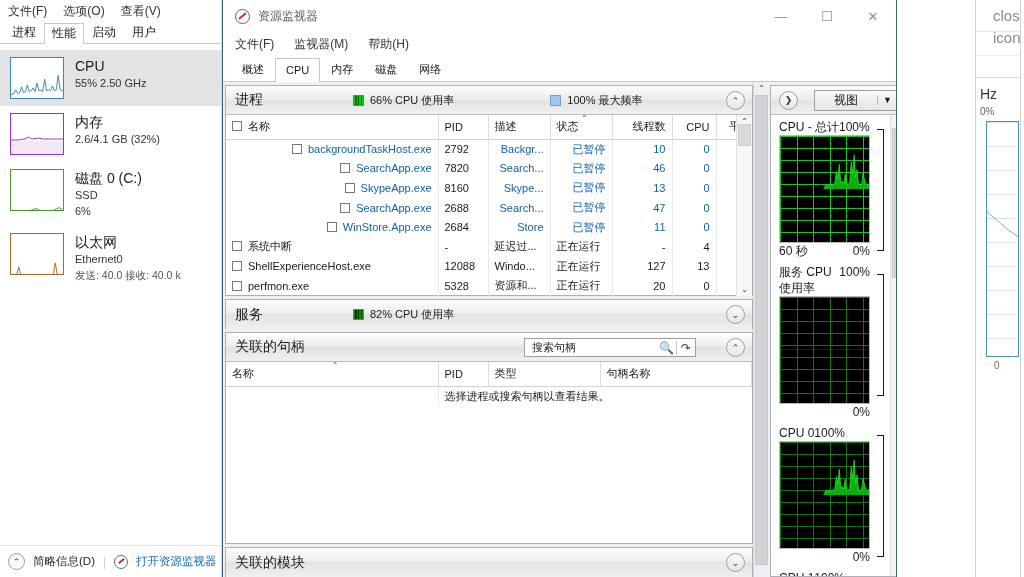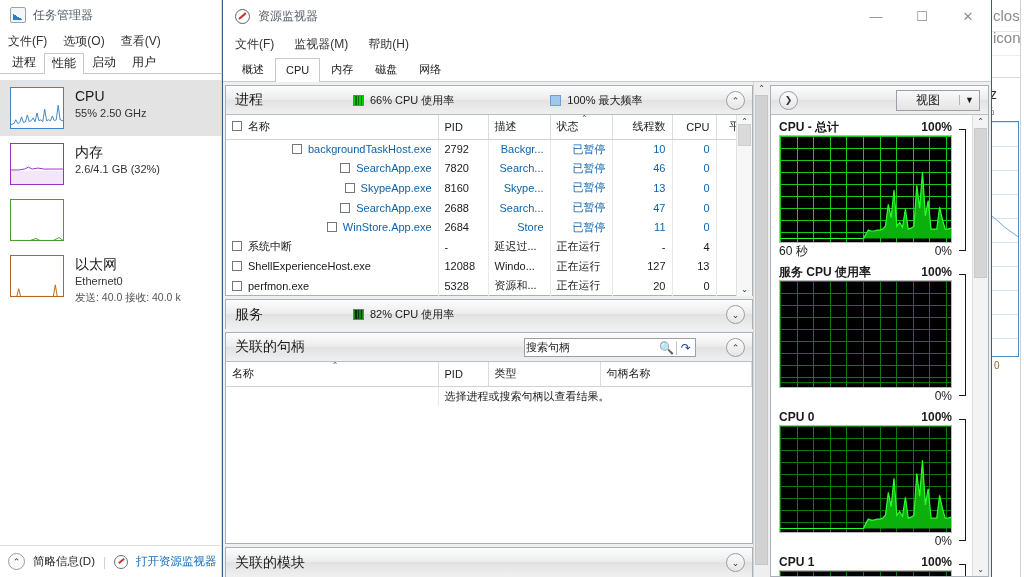--- a/index.html
+++ b/index.html
@@ -103,21 +103,21 @@
     position:relative; flex:none; background:#fff;
   }
   #tm-status .tm-resmon-ico::after{
     content:""; position:absolute; left:2.5px; top:4.5px; width:7px; height:2px;
     background:#c0392b; transform:rotate(-40deg);
   }
   #tm-status .tm-link { font-size:11.5px; color:#0f6cbd; }
 
   
   #resmon {
-    position:absolute; left:222px; top:0; width:770px; height:577px;
+    position:absolute; left:222px; top:0; width:675px; height:577px;
     background:#a3a3a3; border:1px solid #3b5c7e; border-top:none; border-bottom:none;
     display:flex; flex-direction:column;
   }
   #rm-titlebar { height:32px; background:#ffffff; display:flex; align-items:center; padding-left:12px; position:relative; }
   #rm-titlebar .rm-icon {
     width:15px; height:15px; border-radius:50%; border:1.6px solid #5d6166; background:#fff;
     position:relative; flex:none; margin-right:8px;
   }
   #rm-titlebar .rm-icon::after {
     content:""; position:absolute; left:2px; top:5px; width:9px; height:2.2px;
@@ -166,21 +166,21 @@
   .sw.blue { background:#9fc8ef; border-color:#6d9fd0; }
   .ph-gap { width:96px; flex:none; }
   .chev-btn {
     position:absolute; right:7px; top:5px; width:19px; height:19px; border-radius:50%;
     border:1px solid #9aa0a6; background:linear-gradient(to bottom,#fcfcfc,#e6e6e6);
     display:flex; align-items:center; justify-content:center; font-size:9px; color:#333;
   }
   .search-box {
     position:absolute; right:56px; top:5px; width:172px; height:19px;
     border:1px solid #9aa0a6; background:#fff; display:flex; align-items:center;
-    padding-left:1px; font-size:11px; color:#222;
+    padding-left:7px; font-size:11px; color:#222;
   }
   .search-box .sb-ph { flex:1; }
   .search-box .sb-ico { width:18px; text-align:center; color:#17478a; font-size:12px; }
   .search-box .sb-div { width:1px; height:14px; background:#c4c4c4; }
 
   table.grid { width:100%; border-collapse:collapse; table-layout:fixed; }
   table.grid th {
     font-weight:normal; font-size:11px; color:#1a1a1a; text-align:left;
     height:24px; background:#ffffff; border-right:1px solid #dcdcdc;
     border-bottom:1px solid #d2d2d2; padding:0 6px; position:relative; white-space:nowrap;
@@ -225,21 +225,21 @@
     background:linear-gradient(to bottom,#fafafa,#e4e4e4);
     display:flex; align-items:center; font-size:12px; color:#1a1a1a;
   }
   #rm-graph-head .rgh-view .lbl { flex:1; text-align:center; padding:0 10px; }
   #rm-graph-head .rgh-view .arw { width:20px; text-align:center; border-left:1px solid #b3b3b3; font-size:9px; }
 
   #rm-graph-scroll { flex:1; display:flex; overflow:hidden; }
   #rm-graph-list { flex:1; padding:4px 4px 0 8px; overflow:hidden; }
 
   .graph-block { margin-bottom:5px; position:relative; padding-right:16px; }
-  .graph-cap { display:flex; justify-content:space-between; font-size:12px; color:#1a1a1a; line-height:16px;font-weight:bold; }
+  .graph-cap { display:flex; font-size:12px; color:#1a1a1a; line-height:16px; }
   .graph-canvas {
     height:108px; background:#000; border:1px solid #b9b9b9; position:relative; overflow:hidden;
   }
   .graph-canvas .gridlines { position:absolute; inset:0;
     background-image:
       repeating-linear-gradient(to right, #0d7a0d 0 1px, transparent 1px 16.6px),
       repeating-linear-gradient(to bottom, #0d7a0d 0 1px, transparent 1px 12px);
   }
   .graph-canvas.bright .gridlines { background-image:
       repeating-linear-gradient(to right, #16c916 0 1px, transparent 1px 16.6px),
@@ -280,24 +280,20 @@
         <polyline points="0,96 10,104 20,113 33,122" fill="none" stroke="#6fa3d6" stroke-width="1"></polyline>
       </svg>
     </div>
     <div class="bg-zero">0</div>
   </div>
   <div class="bg-right-edge"></div>
 </div>
 
 <div id="taskmgr">
 
-  <div id="tm-titlebar">
-    <div class="tm-icon"></div>
-    <div class="tm-title">任务管理器</div>
-  </div>
 
   <div id="tm-menubar">
     <span>文件(F)</span>
     <span>选项(O)</span>
     <span>查看(V)</span>
   </div>
 
   <div id="tm-tabs">
     <div class="tm-tab">进程</div>
     <div class="tm-tab active">性能</div>
@@ -330,20 +326,25 @@
         <div class="tm-name">内存</div>
         <div class="tm-sub">2.6/4.1 GB (32%)</div>
       </div>
     </div>
 
     <div class="tm-item">
       <div class="tm-thumb" style="border:1px solid #4a9c2d;">
         <svg viewBox="0 0 54 42" preserveAspectRatio="none">
           <polyline points="0,42 20,42 26,40 30,42 44,42 50,39 54,42" fill="none" stroke="#4a9c2d" stroke-width="1"></polyline>
         </svg>
+      </div>
+      <div class="tm-info">
+        <div class="tm-name">磁盘 0 (C:)</div>
+        <div class="tm-sub">SSD</div>
+        <div class="tm-sub">6%</div>
       </div>
     </div>
 
     <div class="tm-item">
       <div class="tm-thumb" style="border:1px solid #b5651d;">
         <svg viewBox="0 0 54 42" preserveAspectRatio="none">
           <polyline points="0,42 6,42 8,34 10,42 44,42 46,30 48,42 54,42" fill="none" stroke="#b5651d" stroke-width="1"></polyline>
         </svg>
       </div>
       <div class="tm-info">

